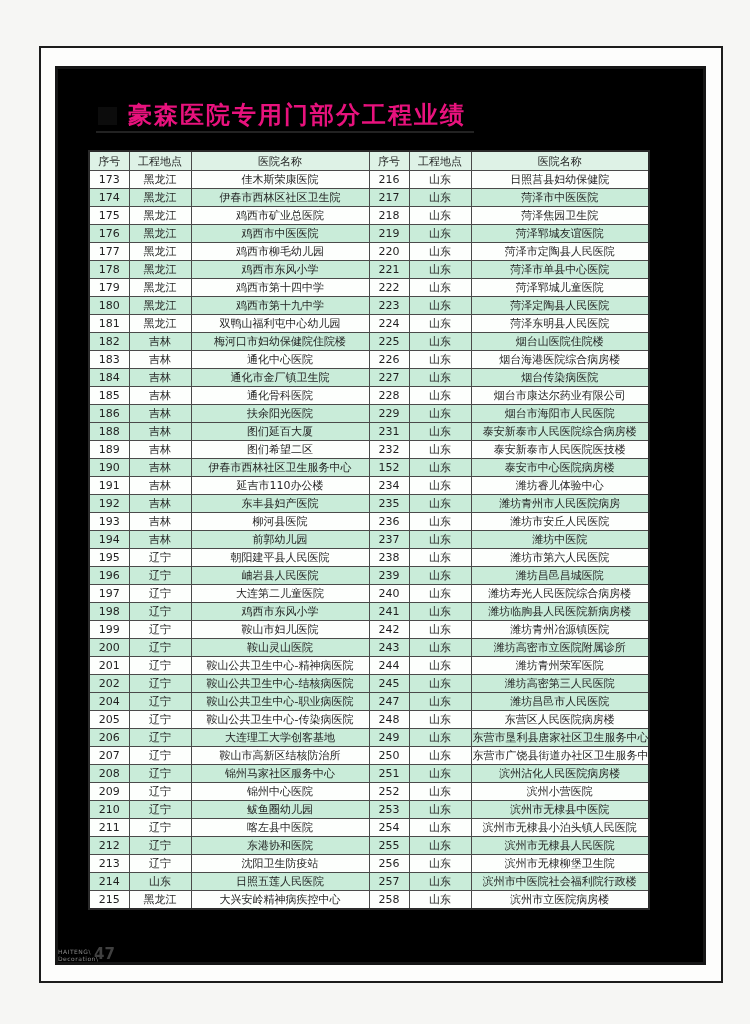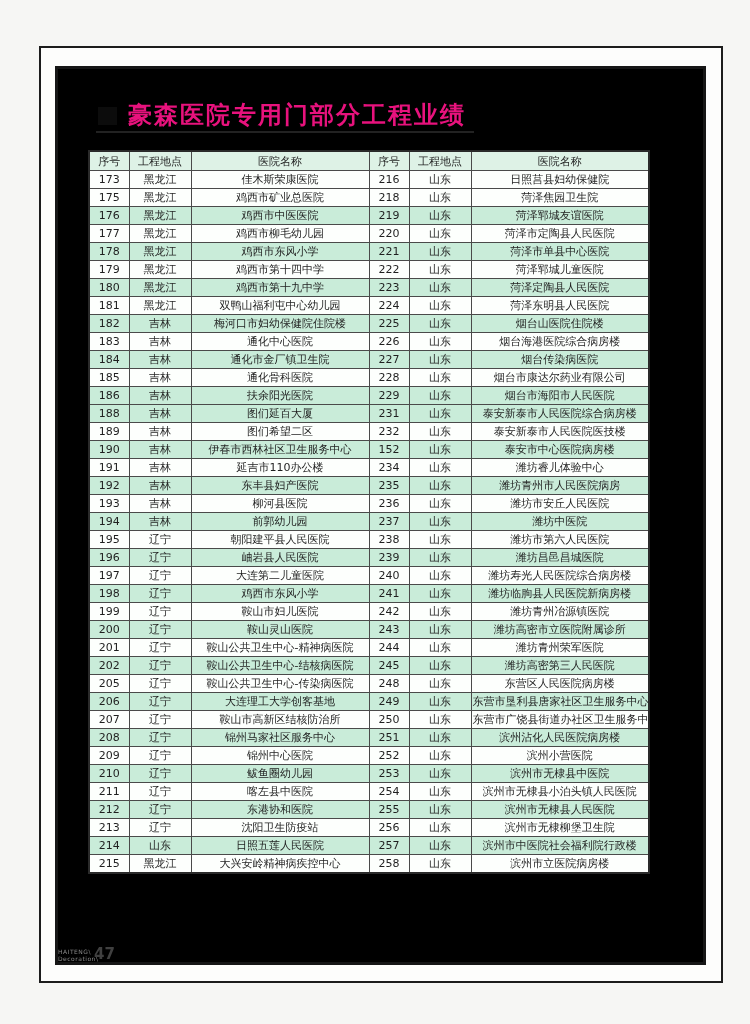--- a/index.html
+++ b/index.html
@@ -88,20 +88,28 @@
       </thead>
       <tbody>
           <tr>
             <td>173</td>
             <td>黑龙江</td>
             <td>佳木斯荣康医院</td>
             <td>216</td>
             <td>山东</td>
             <td>日照莒县妇幼保健院</td>
           </tr>
+          <tr class="stripe">
+            <td>174</td>
+            <td>黑龙江</td>
+            <td>伊春市西林区社区卫生院</td>
+            <td>217</td>
+            <td>山东</td>
+            <td>菏泽市中医医院</td>
+          </tr>
           <tr>
             <td>175</td>
             <td>黑龙江</td>
             <td>鸡西市矿业总医院</td>
             <td>218</td>
             <td>山东</td>
             <td>菏泽焦园卫生院</td>
           </tr>
           <tr class="stripe">
             <td>176</td>
@@ -303,20 +311,28 @@
             <td>山东</td>
             <td>潍坊青州荣军医院</td>
           </tr>
           <tr class="stripe">
             <td>202</td>
             <td>辽宁</td>
             <td>鞍山公共卫生中心-结核病医院</td>
             <td>245</td>
             <td>山东</td>
             <td>潍坊高密第三人民医院</td>
+          </tr>
+          <tr class="stripe">
+            <td>204</td>
+            <td>辽宁</td>
+            <td>鞍山公共卫生中心-职业病医院</td>
+            <td>247</td>
+            <td>山东</td>
+            <td>潍坊昌邑市人民医院</td>
           </tr>
           <tr>
             <td>205</td>
             <td>辽宁</td>
             <td>鞍山公共卫生中心-传染病医院</td>
             <td>248</td>
             <td>山东</td>
             <td>东营区人民医院病房楼</td>
           </tr>
           <tr class="stripe">

